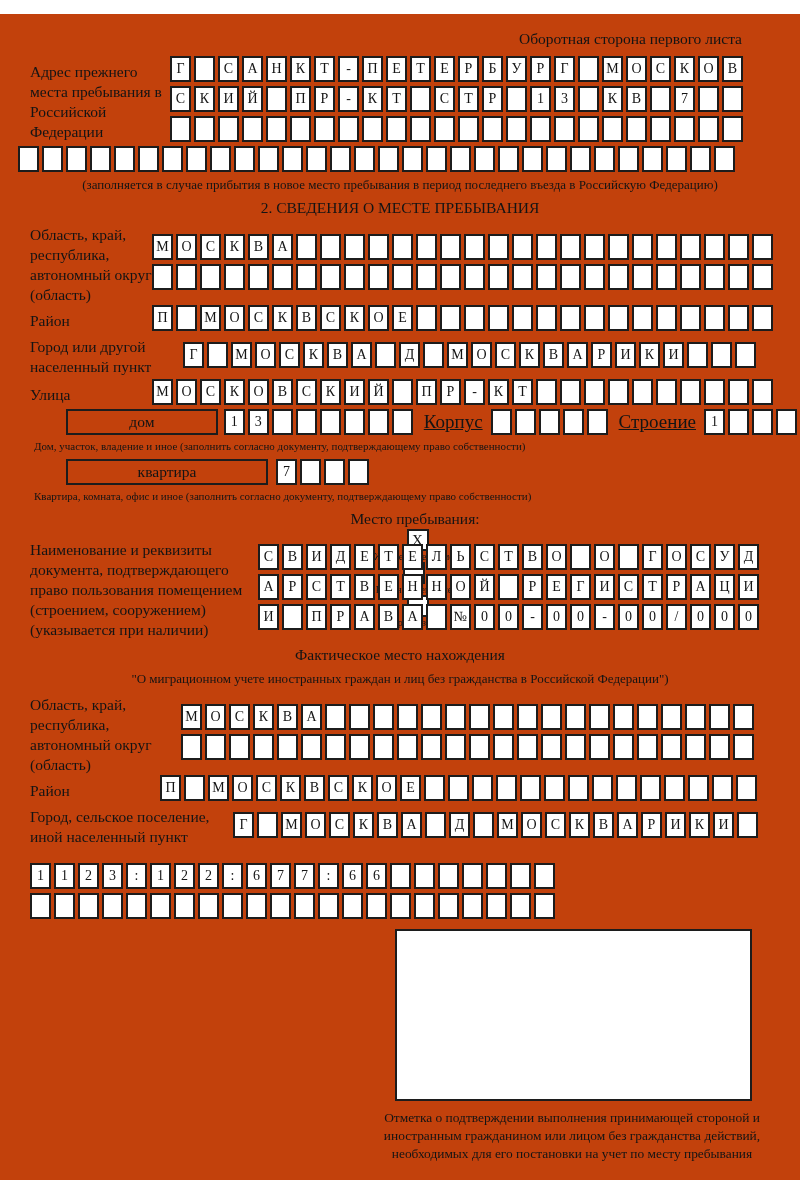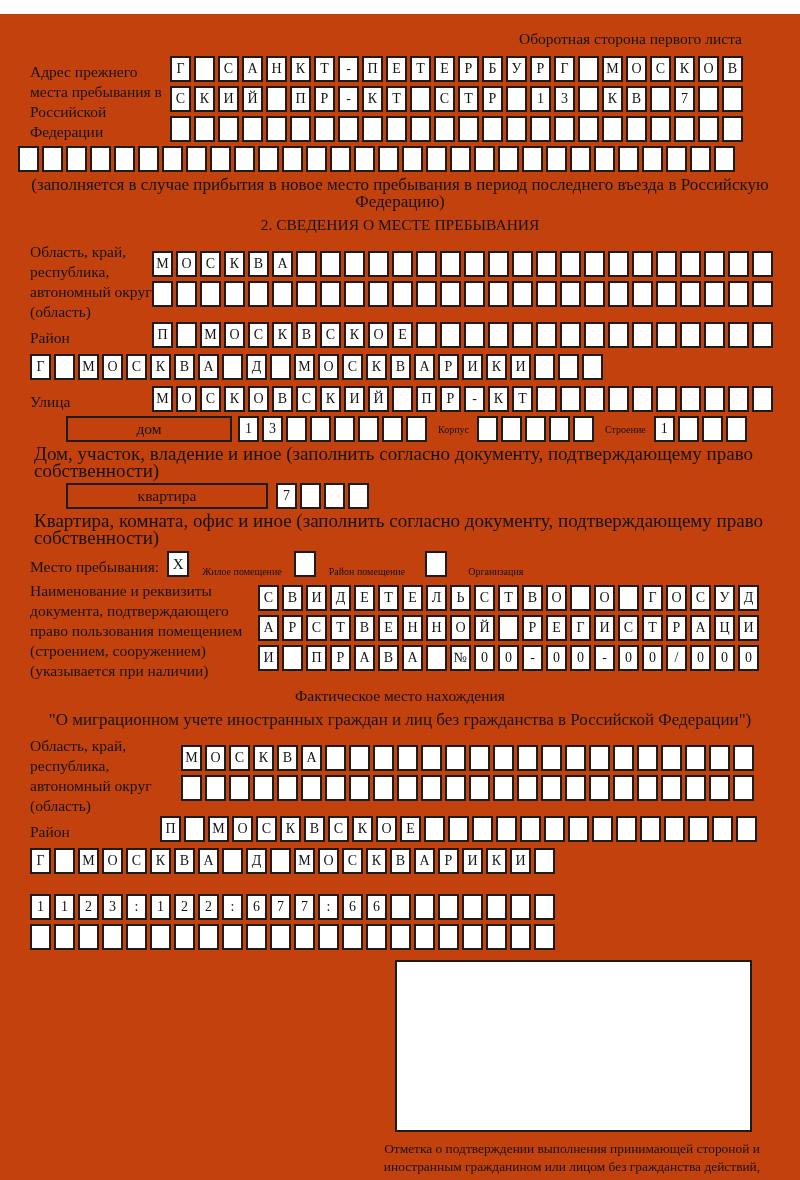--- a/index.html
+++ b/index.html
@@ -15,32 +15,32 @@
 
   .cellrow { display:flex; height:26px; margin-bottom:4px; }
   .cell {
     box-sizing:border-box; flex:0 0 21px; width:21px; height:26px;
     border:2px solid #1c1c1c; margin-right:3px; background:#fff;
     display:flex; align-items:center; justify-content:center;
     font-size:14px; line-height:1;
   }
   .mark { flex-basis:22px; width:22px; font-size:15px; }
 
-  .note { font-size:17px; text-align:center; line-height:17px; }
-  .note-left { font-size:19px; text-align:left; margin-left:34px; line-height:17px; }
+  .note { font-size:13px; text-align:center; line-height:17px; }
+  .note-left { font-size:11px; text-align:left; margin-left:34px; line-height:17px; }
   .sect-title { text-align:center; font-weight:normal; font-size:15.5px; margin:6px 0 6px 0; }
 
   .houserow { display:flex; align-items:center; margin-left:30px; height:26px; margin-bottom:3px;padding-left:36px; }
   .bigbox {
     box-sizing:border-box; border:2px solid #1c1c1c; height:26px;
     display:flex; align-items:center; justify-content:center; font-size:15.5px;
   }
-  .inline-lbl { font-size:10px; padding:0 8px; white-space:nowrap; }
-
-  .checkrow { display:flex; align-items:flex-end; margin-left:30px; height:27px; }
+  .inline-lbl { font-size:19px; padding:0 8px; white-space:nowrap;text-decoration:underline; }
+
+  .checkrow { display:flex; align-items:center; margin-left:30px; height:27px;flex-direction:column; }
   .checkrow .optlbl { font-size:10px; margin:0 12px 0 10px; white-space:nowrap; }
 
   .stamp-box {
     box-sizing:border-box; margin:6px 0 8px 395px;
     width:357px; height:172px; border:2px solid #1c1c1c; background:#fff;
   }
   .stamp-note { margin-left:382px; width:380px; text-align:center; font-size:13.4px; line-height:18px; }
   .mt2{margin-top:2px;} .mt4{margin-top:4px;} .mt6{margin-top:6px;} .mt8{margin-top:8px;}
 </style>
 </head>
@@ -257,20 +257,21 @@
         <span class="cell"></span>
         <span class="cell"></span>
         <span class="cell"></span>
         <span class="cell"></span>
         <span class="cell"></span>
         <span class="cell"></span>
       </div>
   </div>
 
   <div class="frow">
+    <div class="flabel" style="width:153px">Город или другой населенный пункт</div>
     <div class="cellrow mt2">
         <span class="cell">Г</span>
         <span class="cell"></span>
         <span class="cell">М</span>
         <span class="cell">О</span>
         <span class="cell">С</span>
         <span class="cell">К</span>
         <span class="cell">В</span>
         <span class="cell">А</span>
         <span class="cell"></span>
@@ -536,20 +537,21 @@
         <span class="cell"></span>
         <span class="cell"></span>
         <span class="cell"></span>
         <span class="cell"></span>
         <span class="cell"></span>
         <span class="cell"></span>
       </div>
   </div>
 
   <div class="frow">
+    <div class="flabel" style="width:203px">Город, сельское поселение, иной населенный пункт</div>
     <div class="cellrow mt2">
         <span class="cell">Г</span>
         <span class="cell"></span>
         <span class="cell">М</span>
         <span class="cell">О</span>
         <span class="cell">С</span>
         <span class="cell">К</span>
         <span class="cell">В</span>
         <span class="cell">А</span>
         <span class="cell"></span>

